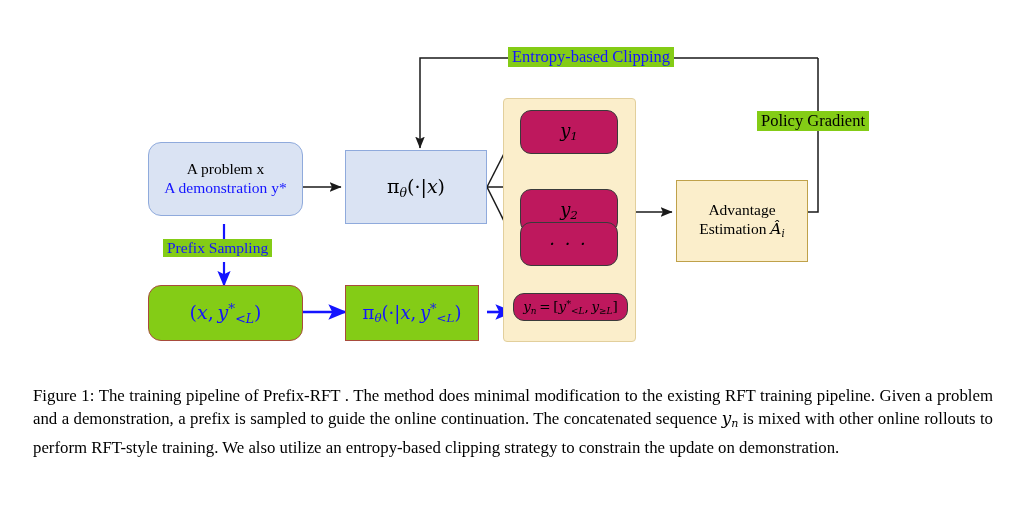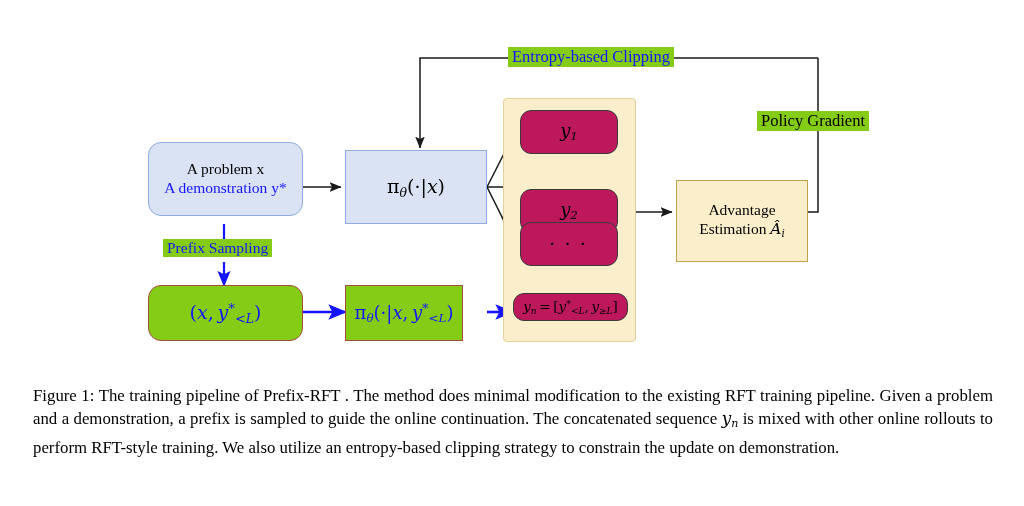--- a/index.html
+++ b/index.html
@@ -169,21 +169,21 @@
       <span class="greek">π</span><span class="sub">θ</span><span class="up">(·|</span>x<span class="up">)</span>
     </div>
   </div>
 
   <div class="node node-pink rounded-lg" style="left:148px; top:285px; width:155px; height:56px; font-size:19px;">
     <div class="math txt-blue">
       <span class="up">(</span>x<span class="up">, </span>y<span class="sup-star">*</span><span class="sub">&lt;L</span><span class="up">)</span>
     </div>
   </div>
 
-  <div class="node node-pink sharp" style="left:345px; top:285px; width:118px; height:56px; font-size:18px;">
+  <div class="node node-pink sharp" style="left:345px; top:285px; width:134px; height:56px; font-size:18px;">
     <div class="math txt-blue">
       <span class="greek">π</span><span class="sub">θ</span><span class="up">(·|</span>x<span class="up">, </span>y<span class="sup-star">*</span><span class="sub">&lt;L</span><span class="up">)</span>
     </div>
   </div>
 
   <div class="node node-white rounded-md" style="left:520px; top:110px; width:98px; height:44px; font-size:18px;">
     <div class="math txt-black">
       y<span class="sub">1</span>
     </div>
   </div>

